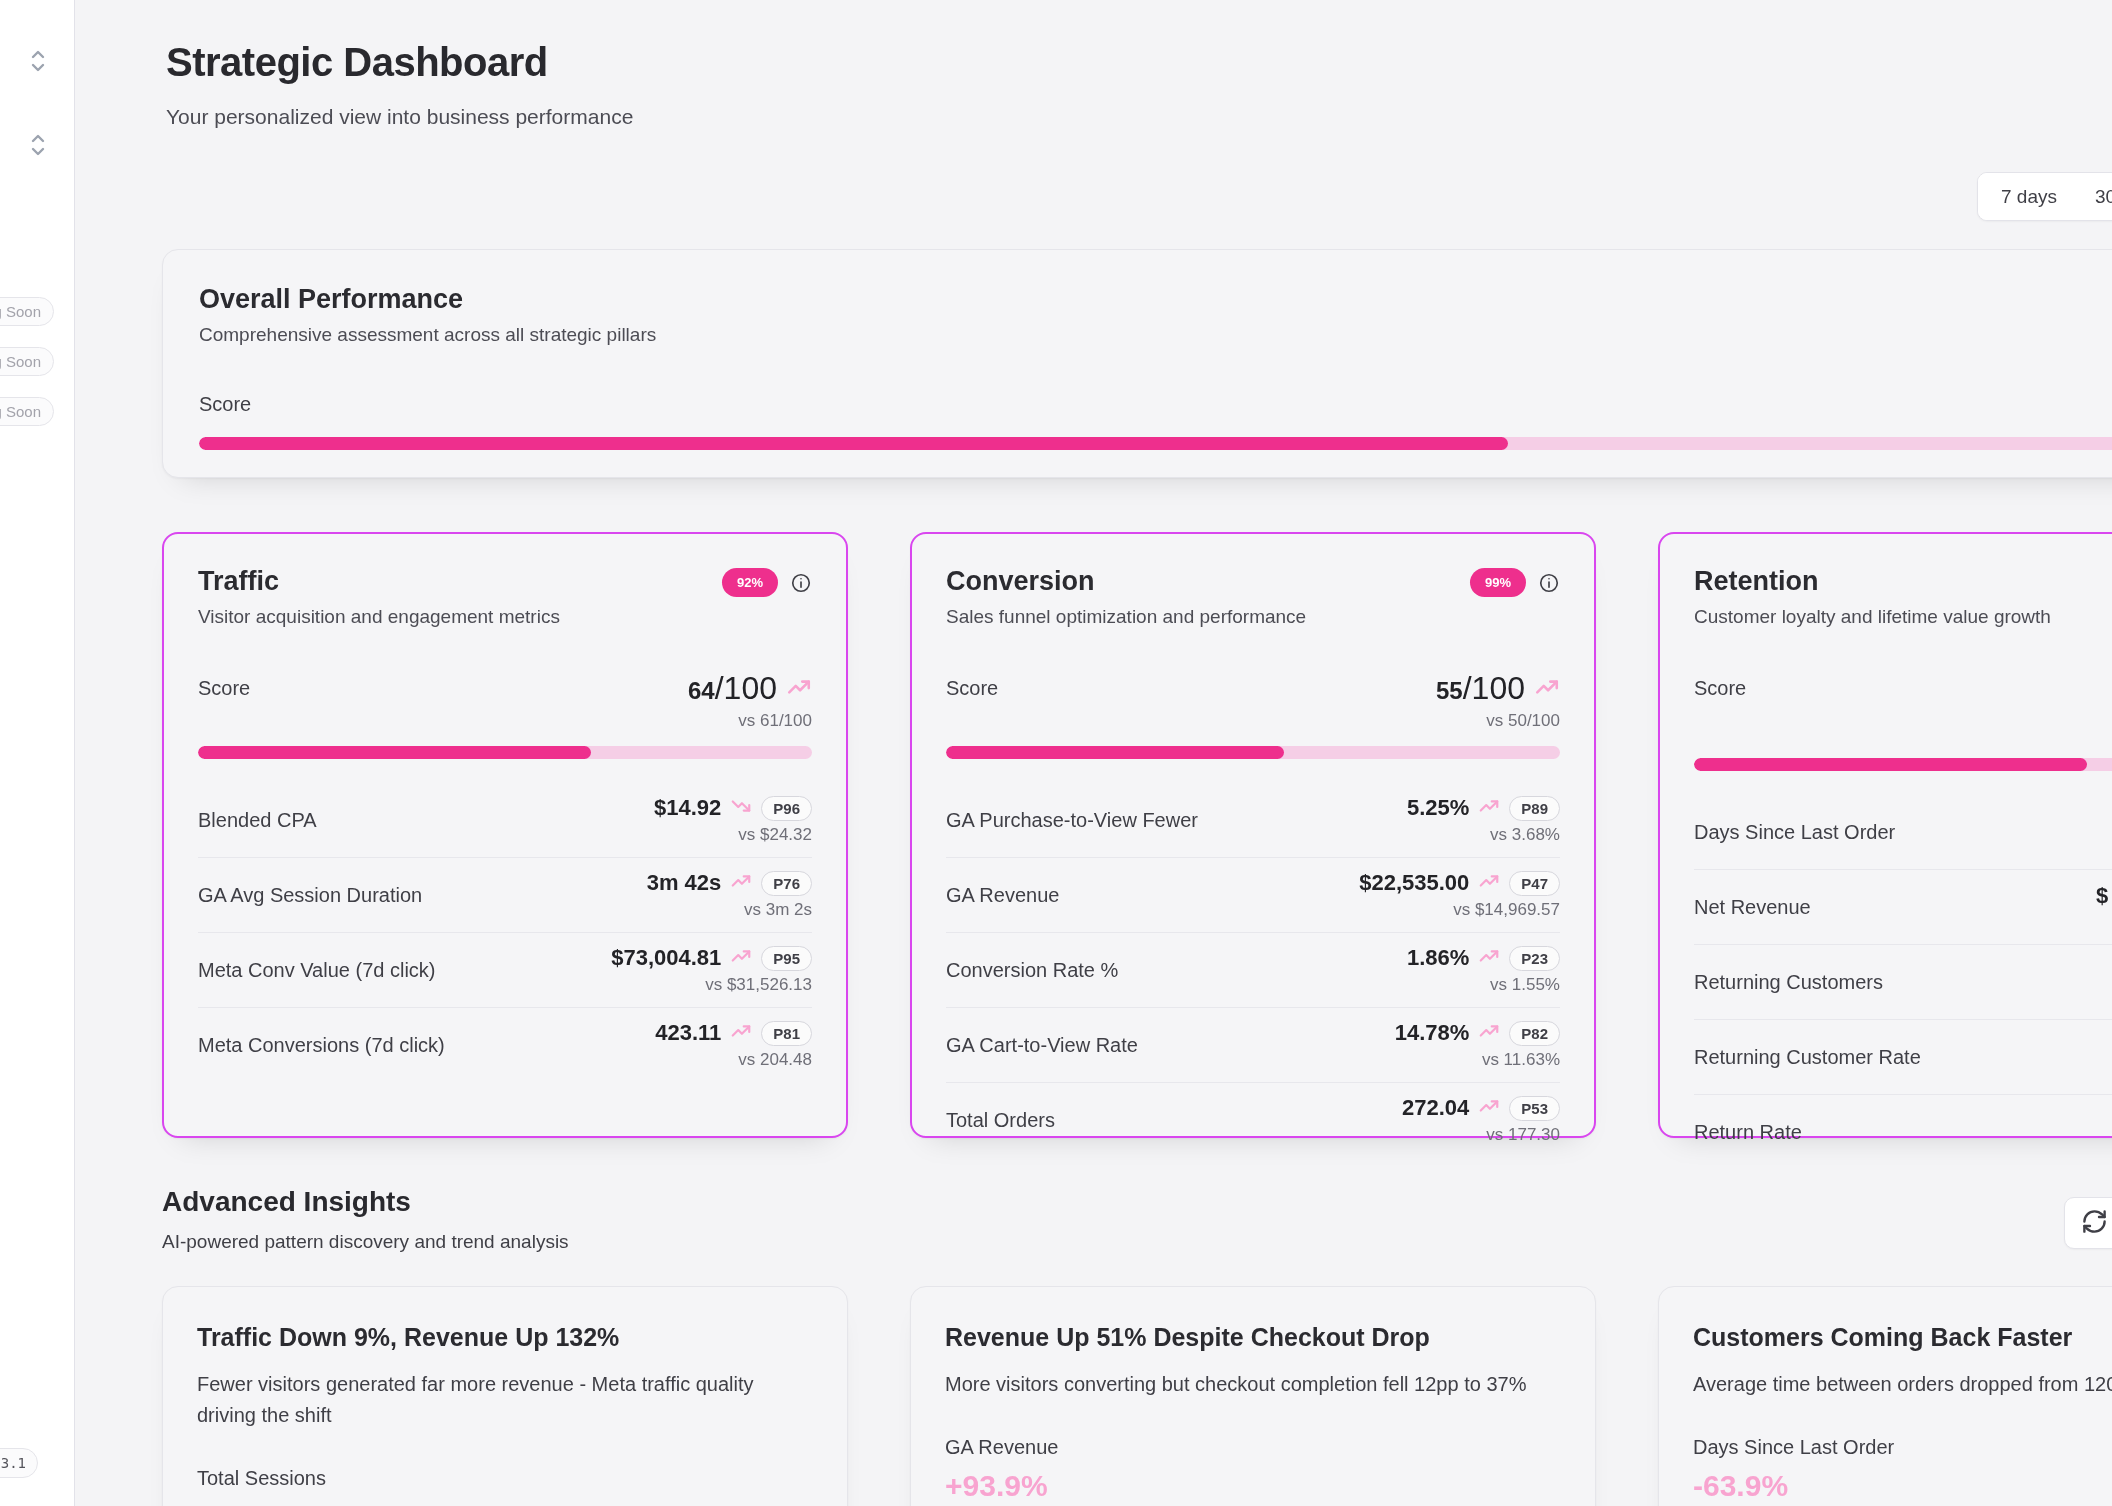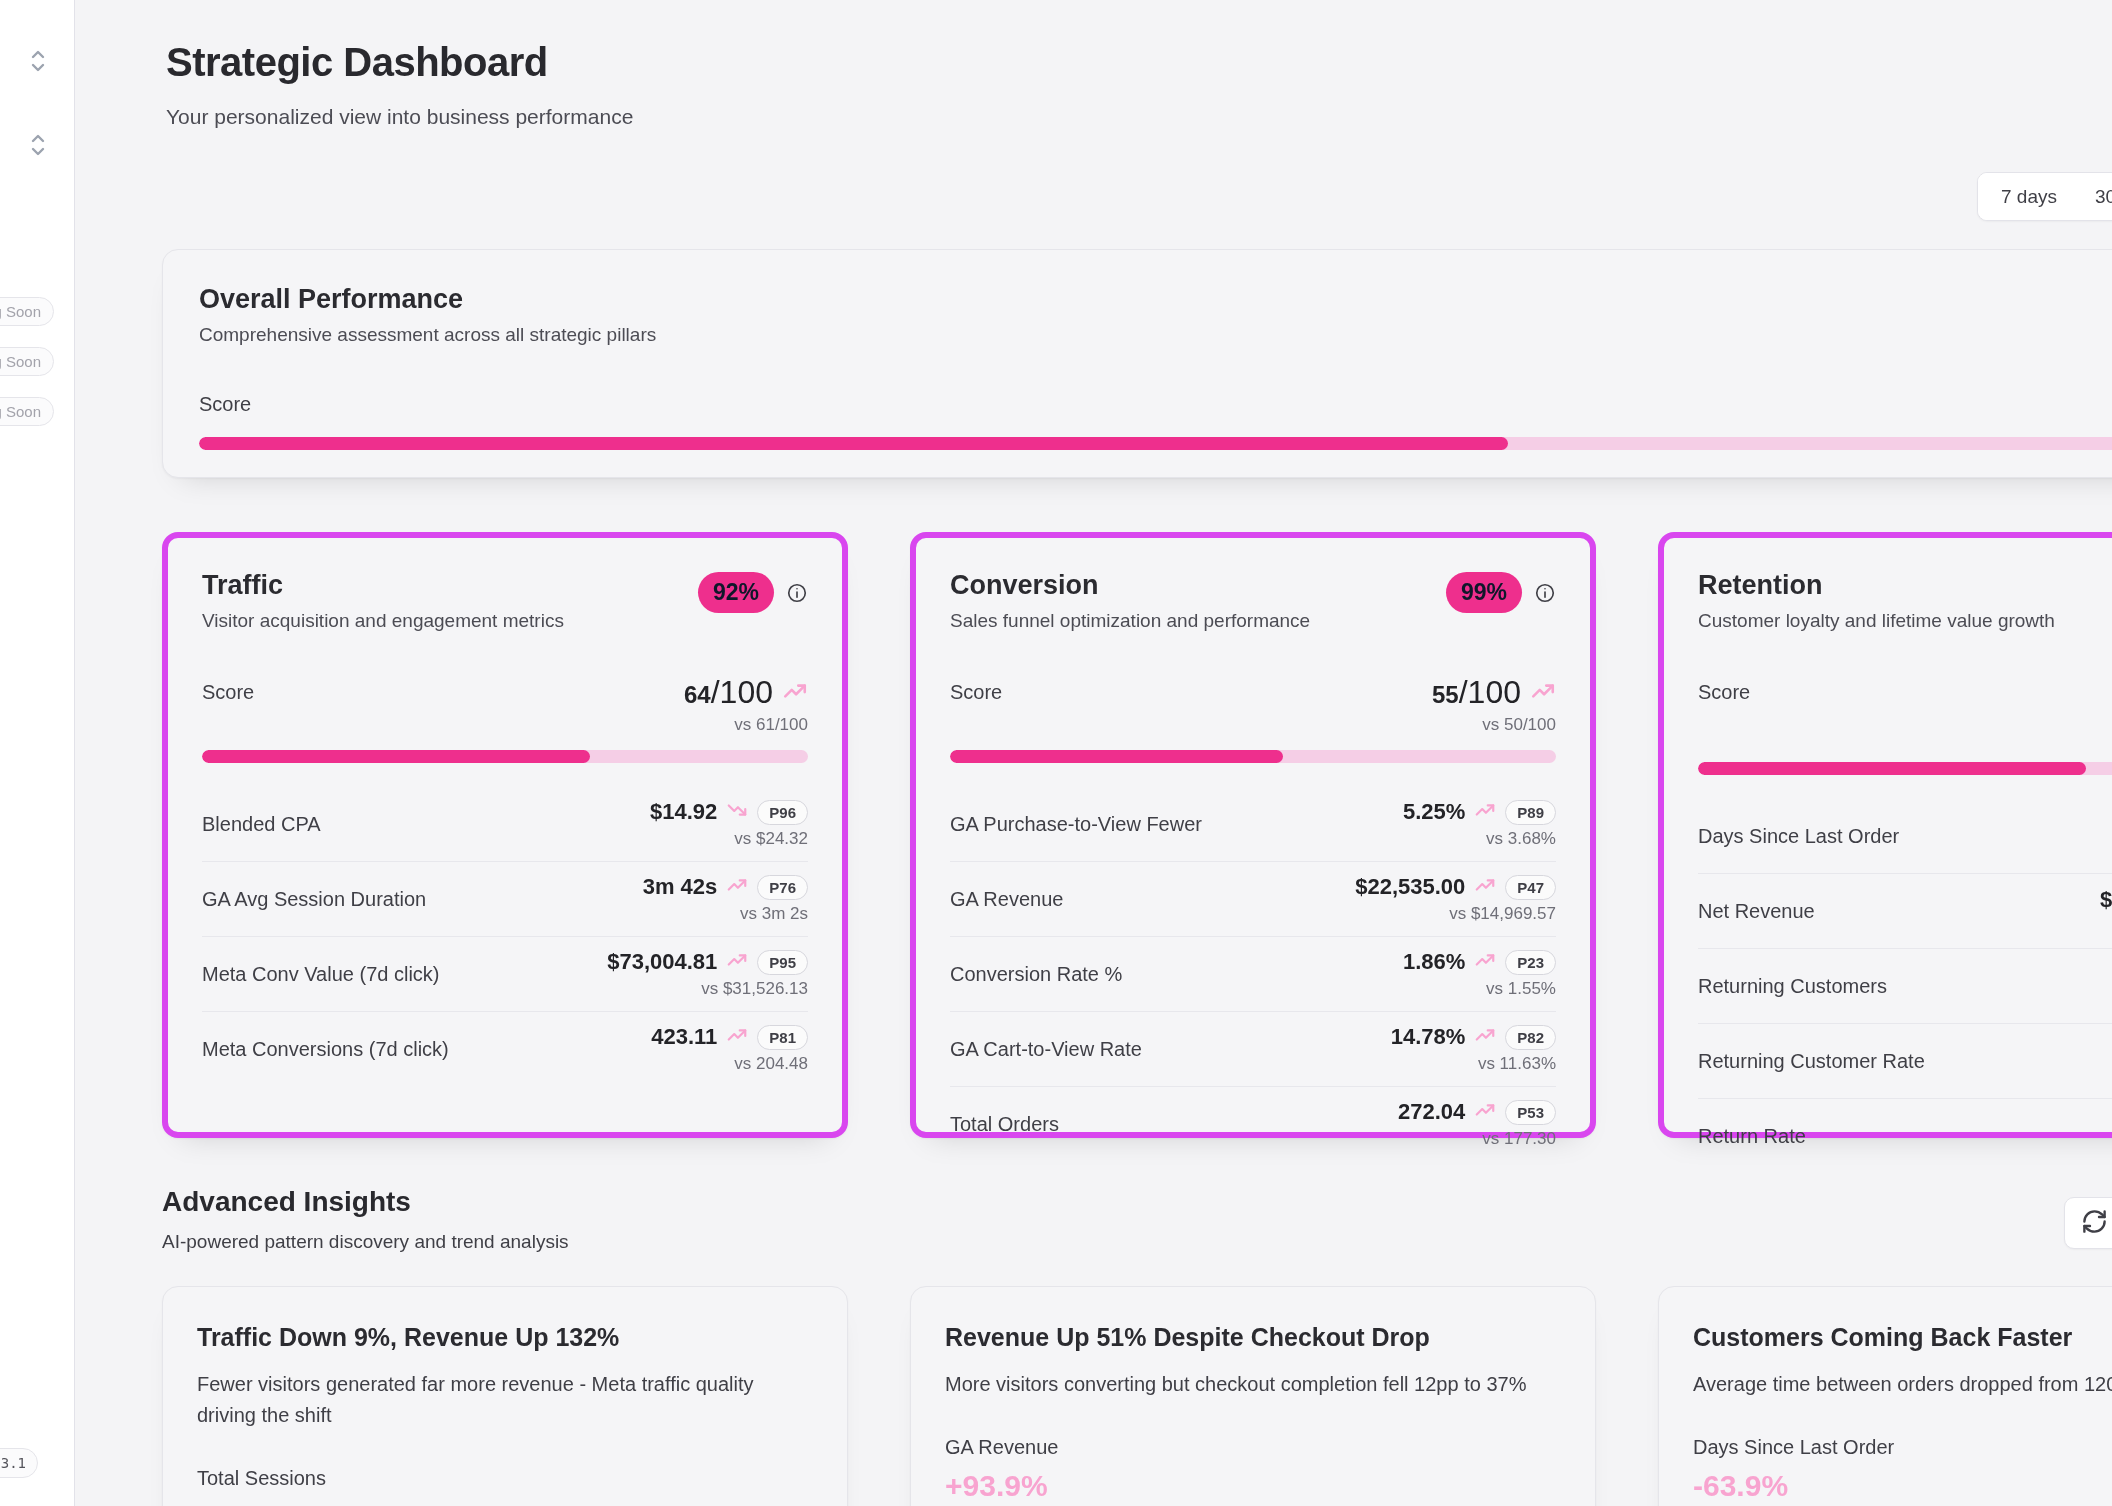--- a/index.html
+++ b/index.html
@@ -38,27 +38,27 @@
 
   
   .overall-card{left:162px;top:249px;width:2220px;height:229px;padding:34px 36px;}
   .o-title{font-size:27px;font-weight:700;color:#2b2b30;}
   .o-sub{font-size:19px;color:#4c4c54;margin-top:9px;}
   .o-score-label{font-size:20px;color:#3f3f46;margin-top:47px;}
   .overall-card .bar{margin-top:21px;}
 
   
   .pillars{position:absolute;left:162px;top:532px;display:flex;gap:62px;}
-  .pillar{position:relative;width:686px;height:606px;padding:32px 34px;background:#f5f5f7;border:6px solid #d946ef;
+  .pillar{position:relative;width:686px;height:606px;padding:32px 34px;background:#f5f5f7;border:2px solid #d946ef;
     border-radius:16px;box-sizing:border-box;box-shadow:0 16px 30px -20px rgba(0,0,0,.18),0 1px 2px rgba(0,0,0,.04);}
   .pillar-head{display:flex;justify-content:space-between;align-items:flex-start;}
   .p-title{font-size:27px;font-weight:700;color:#2b2b30;}
   .p-sub{font-size:19px;color:#4c4c54;margin-top:9px;}
   .head-right{display:flex;align-items:center;gap:12px;padding-top:2px;}
-  .pct-pill{background:#ee2f8d;color:#0f172a;font-size:23px;font-weight:700;padding:7px 15px;border-radius:999px;}
+  .pct-pill{background:#ee2f8d;color:#ffffff;font-size:13px;font-weight:700;padding:7px 15px;border-radius:999px;}
   .info-btn{display:flex;align-items:center;justify-content:center;background:none;border:none;padding:0;cursor:pointer;}
 
   .score-sec{margin-top:42px;}
   .score-row{display:flex;justify-content:space-between;align-items:flex-start;}
   .score-label{font-size:20px;color:#3f3f46;padding-top:7px;}
   .score-right{text-align:right;}
   .score-line{display:flex;align-items:center;gap:9px;justify-content:flex-end;}
   .score-num{font-size:24px;font-weight:700;color:#232327;}
   .score-max{font-size:32px;font-weight:400;color:#232327;}
   .score-vs{font-size:17px;color:#6f6f78;margin-top:4px;}

